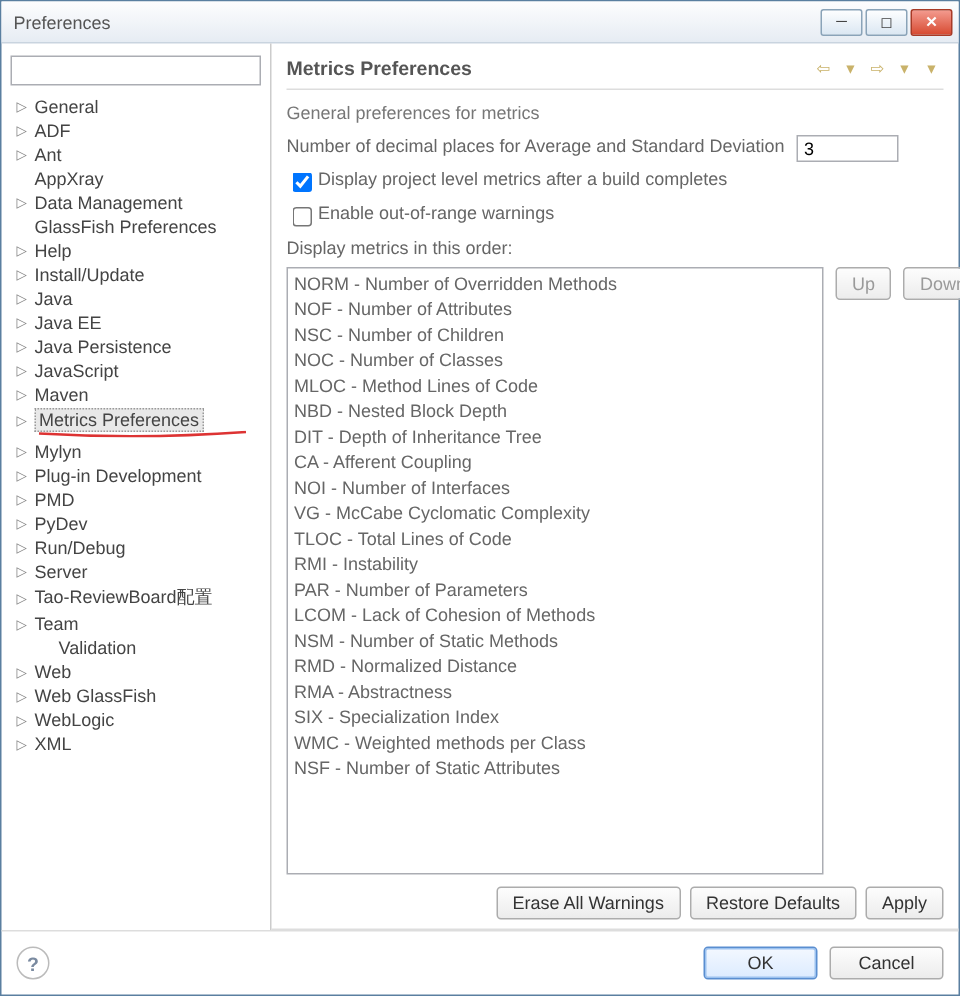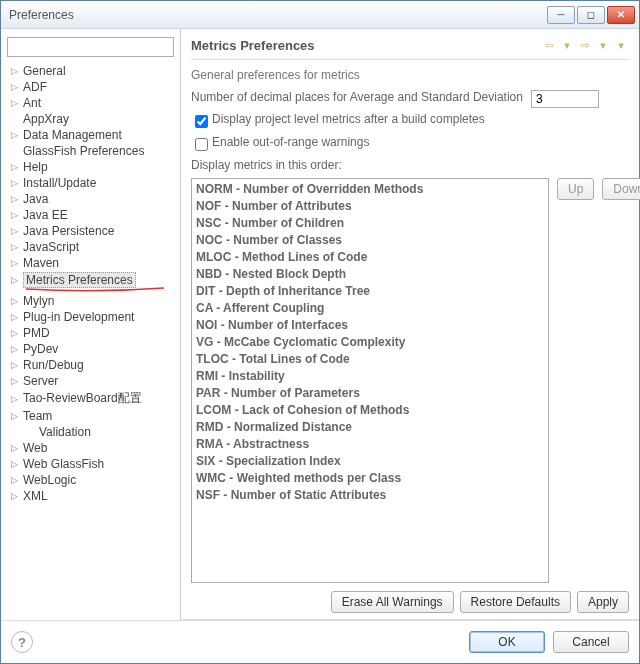--- a/index.html
+++ b/index.html
@@ -93,21 +93,21 @@
   .numinput {
     width:68px; height:18px; border:1px solid #abadb3;
     margin-left:8px; padding:0 4px; font-size:12px;
   }
   .chk { margin-right:4px; width:13px; height:13px; }
   .ordergrp { display:flex; gap:8px; margin-top:4px; flex:1; min-height:0;}
   .listbox {
     flex:1; border:1px solid #abadb3; background:#fff;
     overflow:auto; padding:2px 4px;
   }
-  .listbox .opt { color:#666; padding:0 0; line-height:17px; white-space:nowrap;font-weight:bold;}
+  .listbox .opt { color:#666; padding:0 0; line-height:17px; white-space:nowrap;}
   .sidebtns { width:72px; display:flex; flex-direction:row; gap:8px;}
   .btn {
     height:22px; border:1px solid #acacac; border-radius:3px;
     background:linear-gradient(to bottom,#fdfdfd,#ececec);
     font-size:12px; color:#333; padding:0 10px;
     display:flex; align-items:center; justify-content:center;
     cursor:default;
   }
   .btn.disabled { color:#9a9a9a; }
   .bottombar1 {
@@ -305,20 +305,21 @@
             <div class="opt">MLOC - Method Lines of Code</div>
             <div class="opt">NBD - Nested Block Depth</div>
             <div class="opt">DIT - Depth of Inheritance Tree</div>
             <div class="opt">CA - Afferent Coupling</div>
             <div class="opt">NOI - Number of Interfaces</div>
             <div class="opt">VG - McCabe Cyclomatic Complexity</div>
             <div class="opt">TLOC - Total Lines of Code</div>
             <div class="opt">RMI - Instability</div>
             <div class="opt">PAR - Number of Parameters</div>
             <div class="opt">LCOM - Lack of Cohesion of Methods</div>
+            <div class="opt">NSM - Number of Static Methods</div>
             <div class="opt">RMD - Normalized Distance</div>
             <div class="opt">RMA - Abstractness</div>
             <div class="opt">SIX - Specialization Index</div>
             <div class="opt">WMC - Weighted methods per Class</div>
             <div class="opt">NSF - Number of Static Attributes</div>
           </div>
         <div class="sidebtns">
           <div class="btn disabled">Up</div>
           <div class="btn disabled">Down</div>
         </div>

